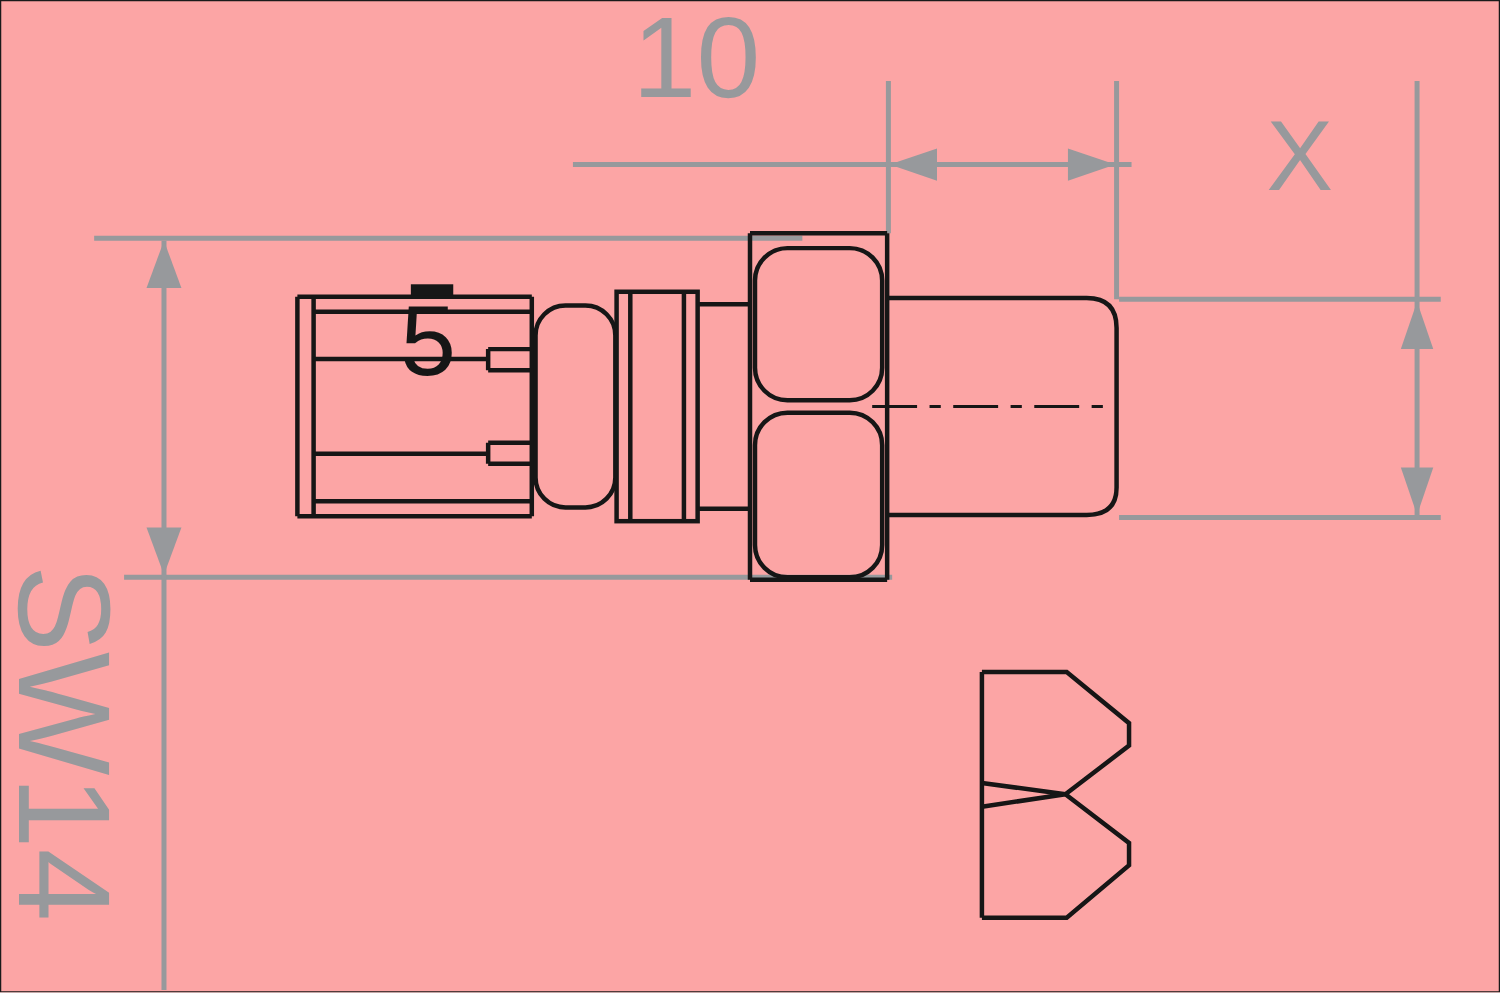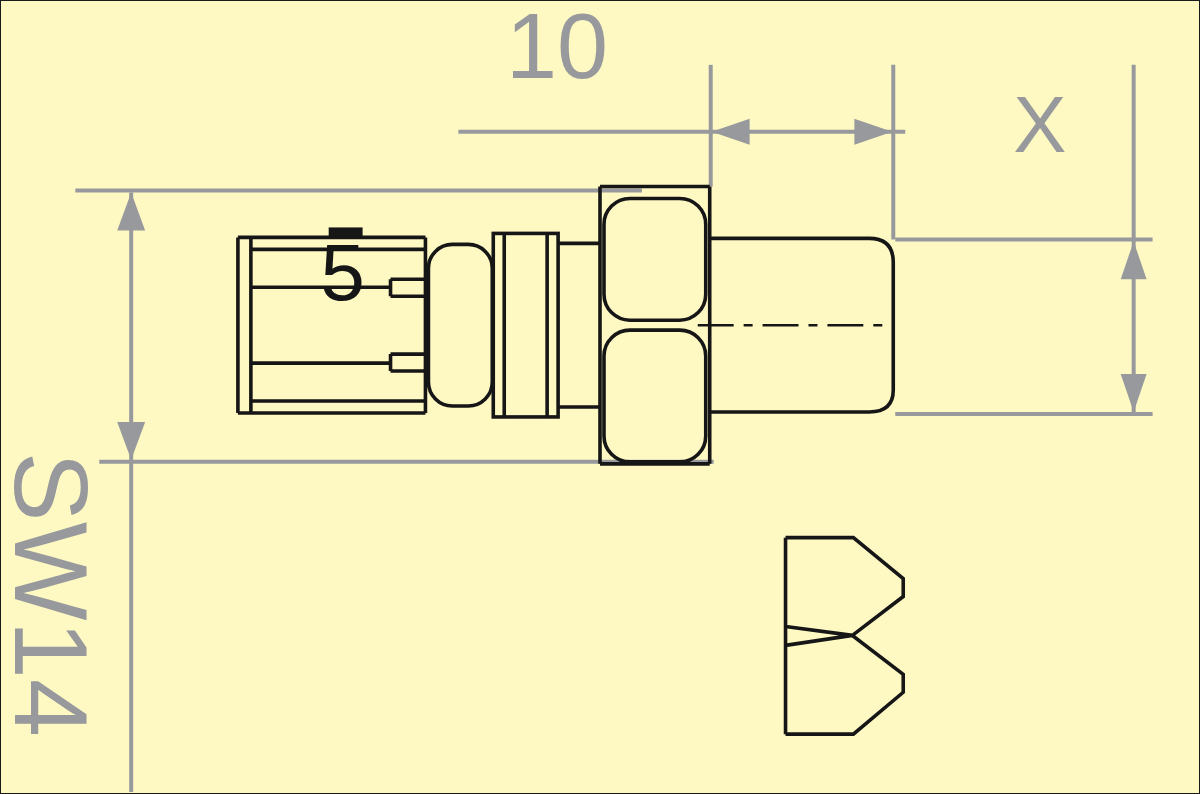--- a/index.html
+++ b/index.html
@@ -6,21 +6,21 @@
     margin: 0;
     padding: 0;
     background: #ffffff;
     font-family: "Liberation Sans", sans-serif;
   }
   .stage {
     position: relative;
     width: 1198px;
     height: 792px;
     border: 1px solid #1a1a1a;
-    background: #fef9c3;
+    background: #fca5a5;
     overflow: hidden;
   }
   svg { display: block; }
 
   .dim-line {
     stroke: #97999c;
     stroke-width: 4;
     fill: none;
   }
   .dim-arrow {

